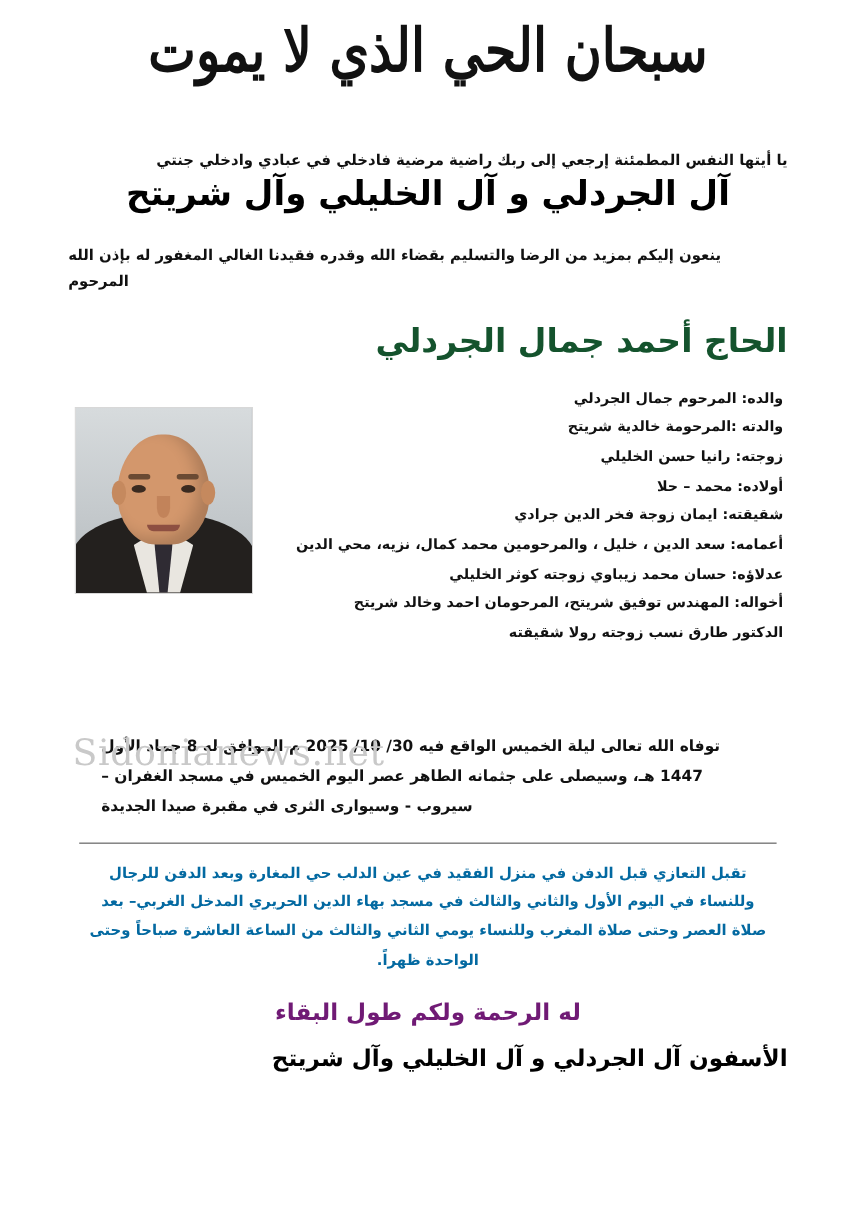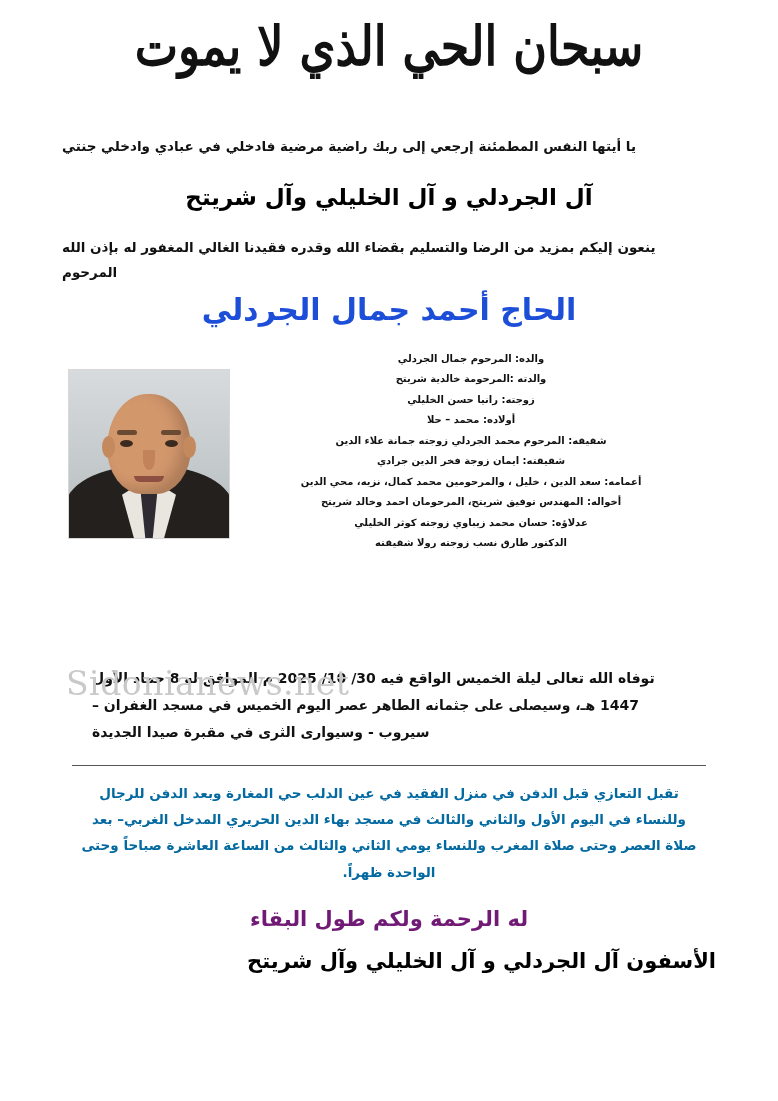--- a/index.html
+++ b/index.html
@@ -36,55 +36,53 @@
     font-weight: bold;
     letter-spacing: -2px;
     line-height: 1.25;
     color: #111;
     transform: scaleY(1.18);
     display: inline-block;
     white-space: nowrap;
   }
 
   .verse {
-    text-align: left;
+    text-align: right;
     font-size: 13.5px;
     font-weight: bold;
     color: #111;
     margin-top: 22px;
     line-height: 1.5;
   }
 
   .families-title {
     text-align: center;
-    font-size: 23px;
-    font-weight: bold;
-    margin-top: 26px;
+    font-size: 31px;
+    font-weight: bold;
     color: #000;
     line-height: 1.35;
   }
 
   .announce {
     text-align: left;
     font-size: 13.5px;
     font-weight: bold;
     margin-top: 22px;
     line-height: 1.8;
     color: #111;
   }
   .announce .line2 {
     display: block;
   }
 
   .deceased-name {
-    text-align: center;
     font-size: 30px;
     font-weight: bold;
-    margin-top: 8px;
-    color: #1d4ed8;
+    margin-top: 24px;
+    color: #14532d;
   }
 
   
   .relatives-wrap {
     margin-top: 22px;
     position: relative;
     min-height: 300px;
   }
   .photo {
     float: left;
@@ -180,22 +178,22 @@
   .photo .mouth {
     position: absolute;
     top: 106px; left: 50%;
     transform: translateX(-50%);
     width: 30px; height: 6px;
     background: #8d4f41;
     border-radius: 0 0 14px 14px;
   }
 
   .rel-list {
-    text-align: center;
-    font-size: 10px;
+    text-align: right;
+    font-size: 13px;
     font-weight: bold;
     line-height: 2.05;
     color: #111;
     padding-right: 4px;
   }
   .rel-list .rel {
     display: block;
     white-space: nowrap;
   }
 
@@ -290,25 +288,24 @@
       <div class="eye-r"></div>
       <div class="nose"></div>
       <div class="mouth"></div>
     </div>
 
     <div class="rel-list">
       <span class="rel">والده: المرحوم جمال الجردلي</span>
       <span class="rel">والدته :المرحومة خالدية شريتح</span>
       <span class="rel">زوجته: رانيا حسن الخليلي</span>
       <span class="rel">أولاده:  محمد – حلا</span>
-      <span class="rel">شقيقه: المرحوم محمد الجردلي زوجته جمانة علاء الدين</span>
       <span class="rel">شقيقته: ايمان زوجة فخر الدين جرادي</span>
       <span class="rel">أعمامه: سعد الدين ، خليل ، والمرحومين محمد كمال، نزيه، محي الدين</span>
+      <span class="rel">عدلاؤه: حسان محمد زيباوي زوجته كوثر الخليلي</span>
       <span class="rel">أخواله: المهندس توفيق شريتح، المرحومان احمد وخالد شريتح</span>
-      <span class="rel">عدلاؤه: حسان محمد زيباوي زوجته كوثر الخليلي</span>
       <span class="rel">الدكتور طارق نسب زوجته رولا شقيقته</span>
     </div>
     <div class="clear"></div>
   </div>
 
   <div class="watermark">Sidonianews.net</div>
 
   <div class="burial">توفاه الله تعالى ليلة الخميس الواقع فيه 30/ 10/ 2025 م  الموافق له 8 جماد الأول 1447 هـ، وسيصلى على جثمانه الطاهر عصر اليوم الخميس في مسجد الغفران – سيروب - وسيوارى الثرى في مقبرة صيدا الجديدة</div>
 
   <hr class="hr">

